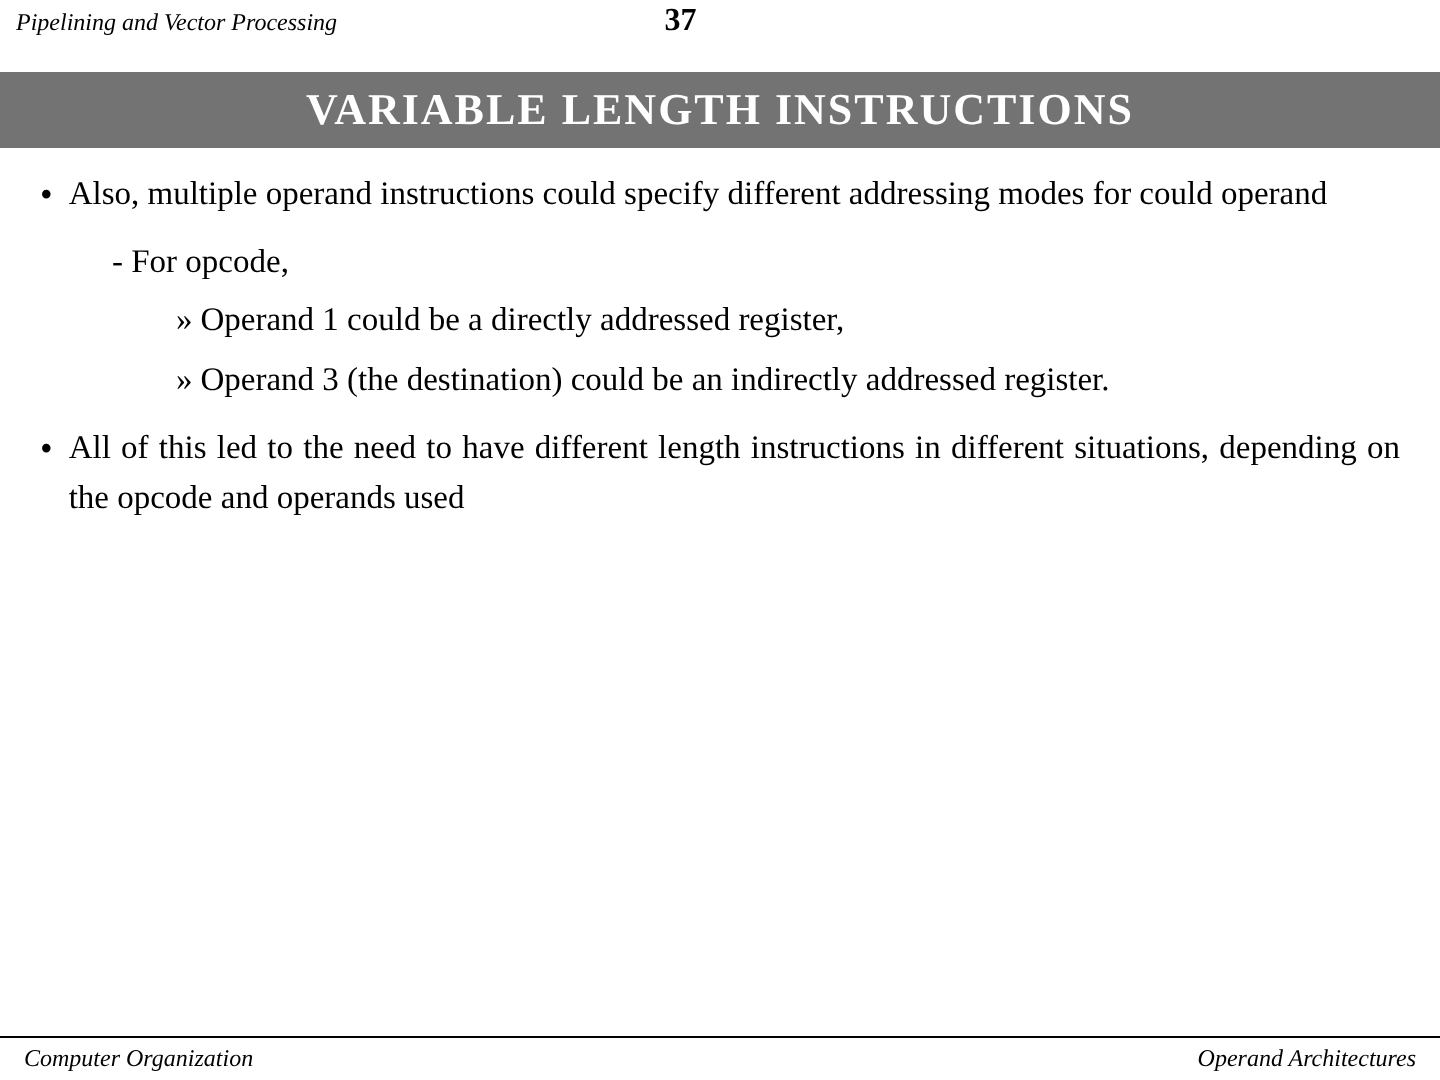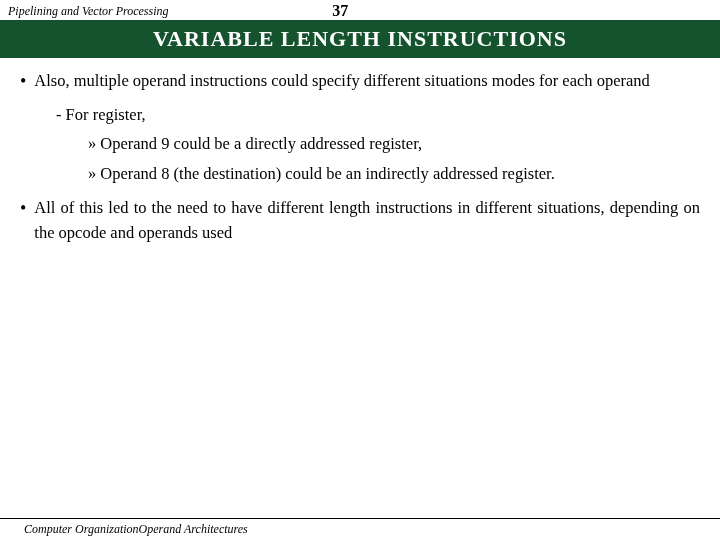--- a/index.html
+++ b/index.html
@@ -13,34 +13,34 @@
     .page {
       width: 720px;
       height: 540px;
       display: flex;
       flex-direction: column;
     }
     .top-bar {
       display: flex;
       justify-content: space-between;
       align-items: center;
-      padding: 2px 8px 0 8px;
+      padding: 2px 8px 16px 8px;
     }
     .top-bar-left {
       font-size: 12px;
       font-style: italic;
       color: #000;
     }
     .top-bar-center {
       font-size: 16px;
       font-weight: bold;
       color: #000;
     }
     .title-box {
-      background: #14532d;
+      background: #737373;
       color: #fff;
       text-align: center;
       font-size: 22px;
       font-weight: bold;
       padding: 6px 10px;
       letter-spacing: 1px;
     }
     .content {
       flex: 1;
       padding: 10px 20px 6px 20px;
@@ -69,57 +69,57 @@
     .sub-level-2 {
       margin-left: 68px;
       margin-bottom: 4px;
       text-align: justify;
     }
     .sub-level-2 .arrow {
       margin-right: 4px;
     }
     .bottom-bar {
       display: flex;
-      justify-content: flex-start;
+      justify-content: space-between;
       border-top: 1px solid #000;
-      padding: 3px 24px;
+      padding: 3px 12px;
       font-size: 12px;
       font-style: italic;
     }
   </style>
 </head>
 <body>
 
 <div class="page">
   <div class="top-bar">
     <span class="top-bar-left">Pipelining and Vector Processing</span>
     <span class="top-bar-center">37</span>
     <span style="width:200px"></span>
   </div>
 
   <div class="title-box">VARIABLE LENGTH INSTRUCTIONS</div>
 
   <div class="content">
 
     <div class="bullet-main">
       <span class="bullet-symbol">•</span>
-      <span class="bullet-text">Also,  multiple  operand  instructions  could specify  different  situations  modes  for  each operand</span>
+      <span class="bullet-text">Also,  multiple  operand  instructions  could specify  different  addressing  modes  for  could operand</span>
     </div>
 
     <div class="sub-level-1">
-      <span>- For register,</span>
+      <span>- For opcode,</span>
     </div>
 
     <div class="sub-level-2">
-      <span class="arrow">»</span><span>Operand 9 could be a directly addressed register,</span>
+      <span class="arrow">»</span><span>Operand 1 could be a directly addressed register,</span>
     </div>
 
 
     <div class="sub-level-2">
-      <span class="arrow">»</span><span>Operand 8 (the destination) could be an indirectly addressed register.</span>
+      <span class="arrow">»</span><span>Operand 3 (the destination) could be an indirectly addressed register.</span>
     </div>
 
     <div class="bullet-main" style="margin-top:8px;">
       <span class="bullet-symbol">•</span>
       <span class="bullet-text">All of this led to the need to have different length  instructions  in  different  situations, depending on the opcode and operands used</span>
     </div>
 
   </div>
 
   <div class="bottom-bar">

